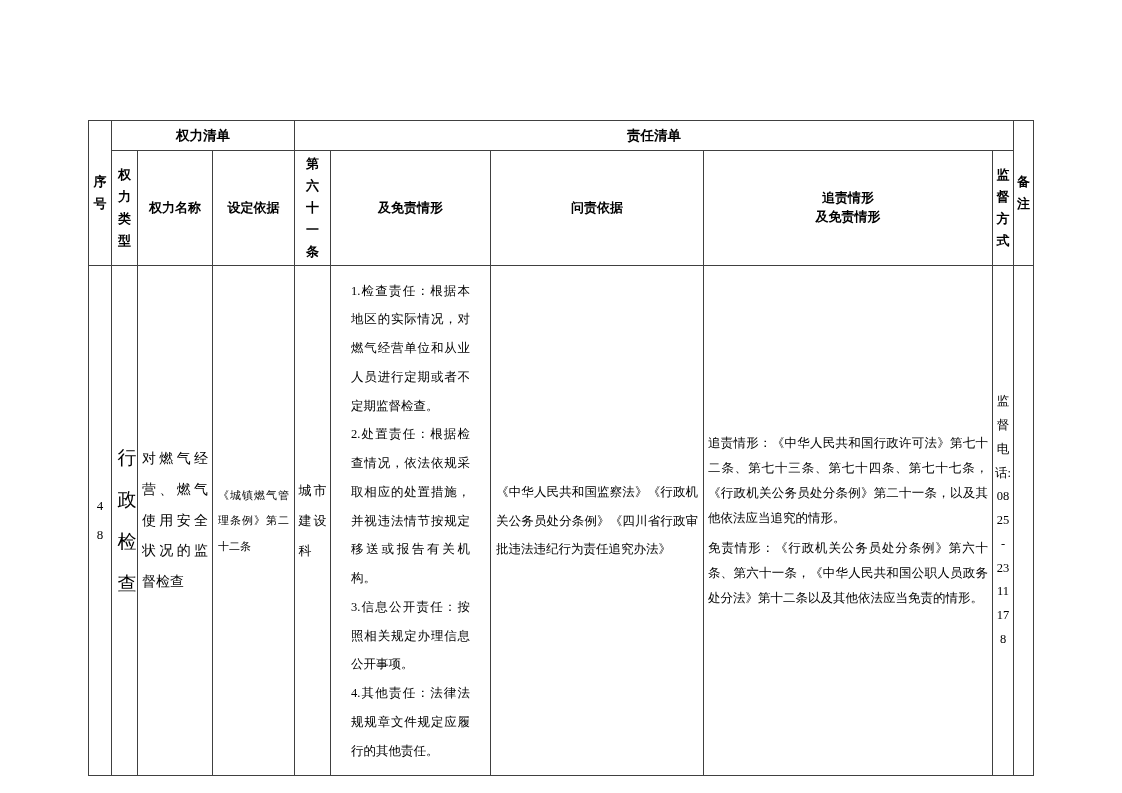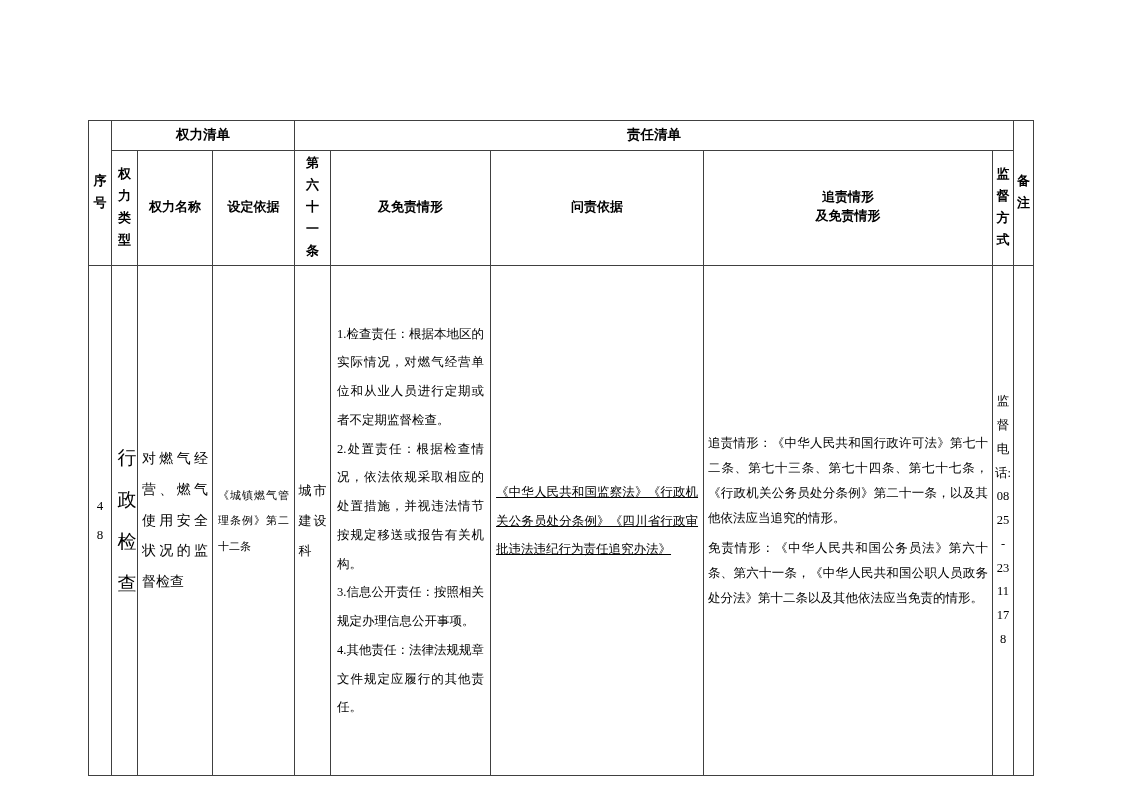--- a/index.html
+++ b/index.html
@@ -13,36 +13,36 @@
     border-collapse:collapse; table-layout:fixed;
   }
   td {
     border:1px solid #404040; vertical-align:middle; text-align:center;
     padding:2px; overflow:hidden; word-break:normal;
   }
   tr.r1 { height:30px; }
   tr.r2 { height:80px;padding-left:34px; }
   tr.r3 { height:510px; }
   .hdr {
-    font-family:Liberation Mono, monospace;
+    font-family:Liberation Sans, sans-serif;
     font-weight:bold; font-size:13px; line-height:1.45;
   }
   .hdr-group { font-size:13.5px; }
   .vcol  { width:1.15em; margin:0 auto; line-height:1.7; }
   .pre   { white-space:pre-line; }
   .body-cell { font-size:12.5px; line-height:2.3; }
   .jchs  { text-align:justify; text-justify:inter-character; }
   .vnum  { width:9px;  margin:0 auto; word-break:break-all; line-height:2.2; font-size:13px; }
   .vchar { width:14px; margin:0 auto; line-height:2.2; font-size:19px; }
   .vsub  { width:28px; margin:0 auto; line-height:2.3; font-size:13px; text-align:justify; }
   .c-name  { padding:0 4px; font-size:14px;   line-height:2.2; }
   .c-law   { padding:0 5px; font-size:11px;   line-height:2.3; }
-  .c-items { padding:0 6px; text-align:justify; }
+  .c-items { padding:0 20px; text-align:justify; }
   .c-items p { margin:0; }
-  .c-basis { padding:0 5px;text-decoration:underline; }
+  .c-basis { padding:0 5px; }
   .c-pursuit { padding:0 4px; line-height:2.0; font-size:12.5px; text-align:justify; }
   .c-pursuit p { margin:0 0 5px 0; }
   .c-pursuit p:last-child { margin-bottom:0; }
   .vphone { white-space:pre-line; font-size:12.5px; line-height:1.9; text-align:center; }
 </style>
 </head>
 <body>
 
 <div class="page">
   <table class="doc">
@@ -123,21 +123,21 @@
         <p>1.检查责任：根据本地区的实际情况，对燃气经营单位和从业人员进行定期或者不定期监督检查。</p>
         <p>2.处置责任：根据检查情况，依法依规采取相应的处置措施，并视违法情节按规定移送或报告有关机构。</p>
         <p>3.信息公开责任：按照相关规定办理信息公开事项。</p>
         <p>4.其他责任：法律法规规章文件规定应履行的其他责任。</p>
       </td>
       <td class="body-cell c-basis jchs">
         <span>《中华人民共和国监察法》《行政机关公务员处分条例》《四川省行政审批违法违纪行为责任追究办法》</span>
       </td>
       <td class="body-cell c-pursuit">
         <p>追责情形：《中华人民共和国行政许可法》第七十二条、第七十三条、第七十四条、第七十七条，《行政机关公务员处分条例》第二十一条，以及其他依法应当追究的情形。</p>
-        <p>免责情形：《中华人民共和国公务员法》第六十条、第六十一条，《中华人民共和国公职人员政务处分法》第十二条以及其他依法应当免责的情形。</p>
+        <p>免责情形：《行政机关公务员处分条例》第六十条、第六十一条，《中华人民共和国公职人员政务处分法》第十二条以及其他依法应当免责的情形。</p>
       </td>
       <td class="body-cell" style="padding:1px 0;">
         <div class="vphone">监
 督
 电
 话:
 08
 25
 -
 23

